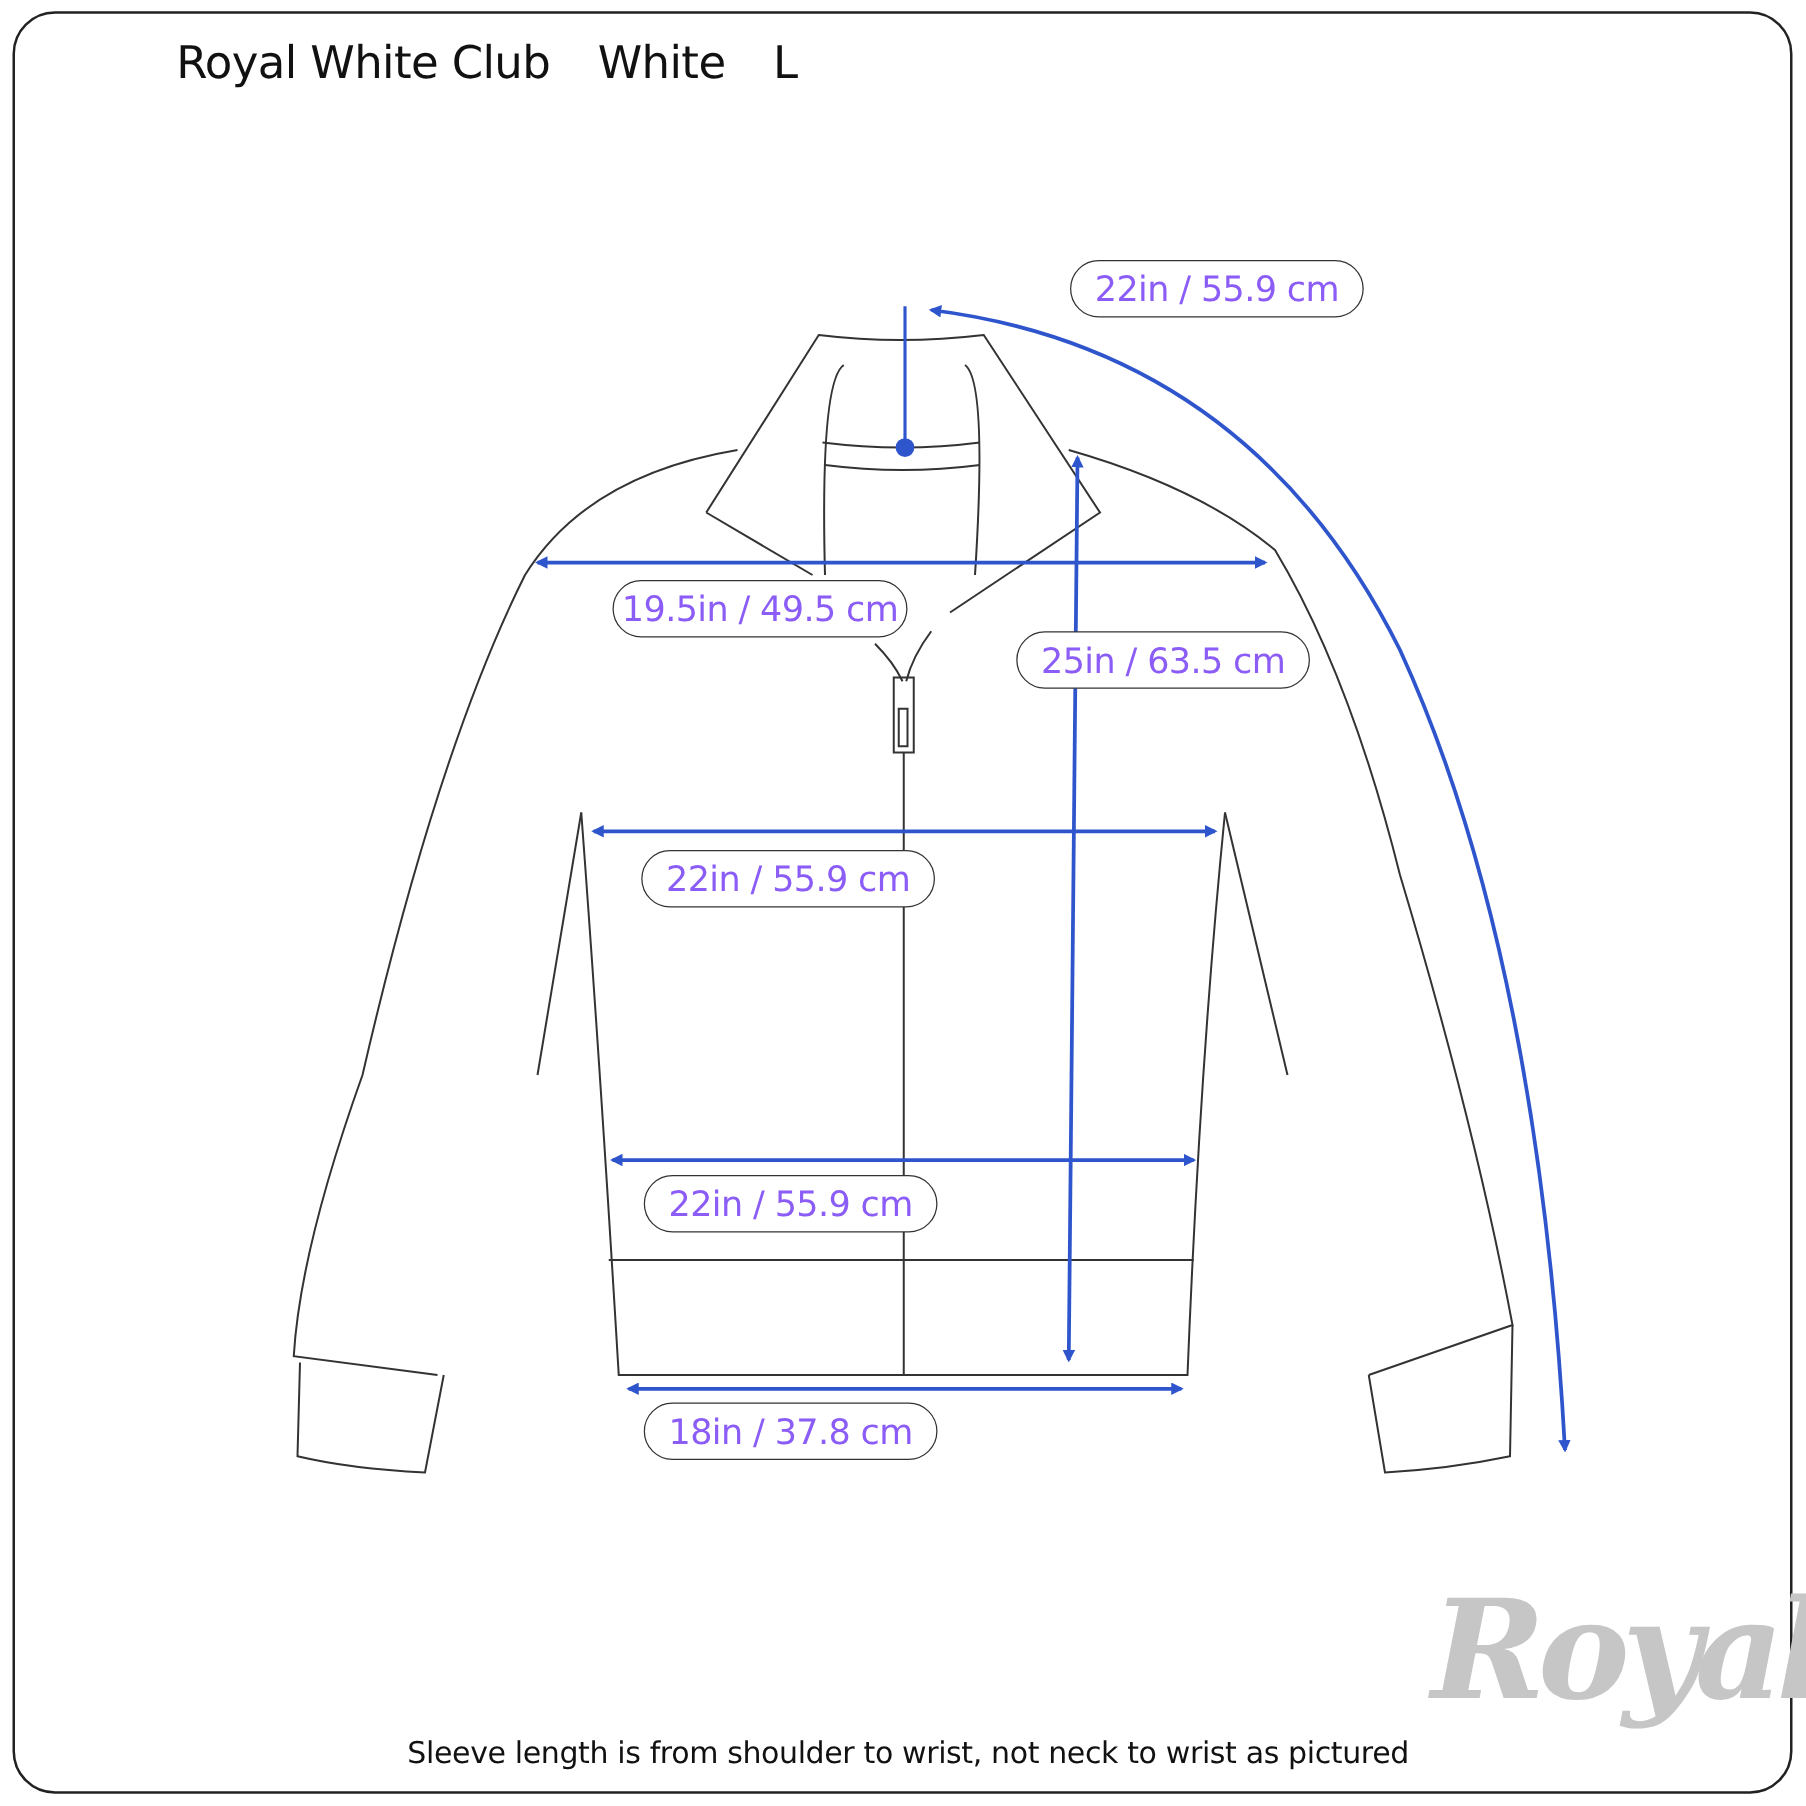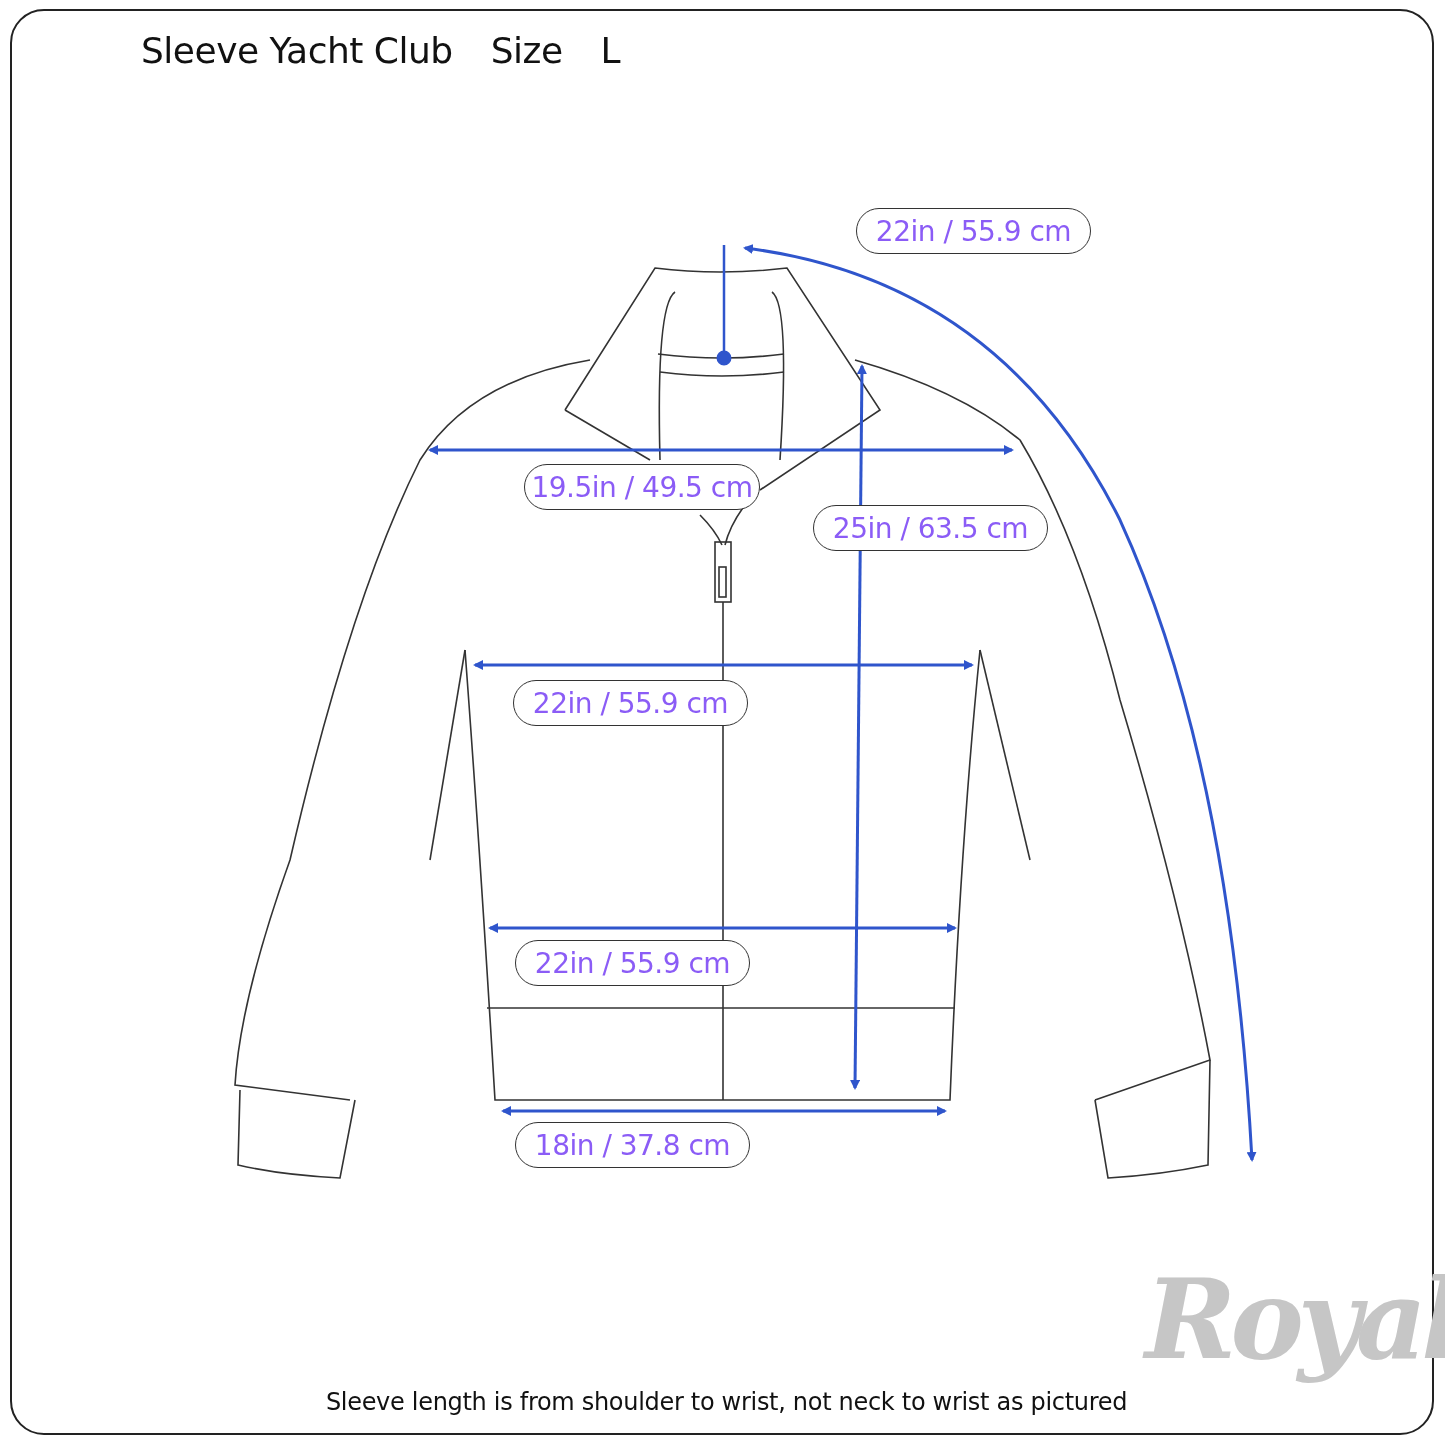--- a/index.html
+++ b/index.html
@@ -12,21 +12,21 @@
            display:flex; align-items:center; justify-content:center; font-size:28px; color:#8b5cf6; white-space:nowrap; letter-spacing:-0.5px; }
   .note { position:absolute; left:0; width:1453px; top:1388px; text-align:center; font-size:24px; color:#111; letter-spacing:-0.3px; }
   .logo { position:absolute; left:1145px; top:1255px; font-family:"DejaVu Serif", serif; font-style:italic; font-weight:bold; font-size:110px; color:#c6c6c6; letter-spacing:-6px; }
   .logo .dot { color:#a9c9ee; }
 </style>
 </head>
 <body>
 
 <div class="frame"></div>
 
-<div class="title"><span>Sleeve Yacht Club</span><span>Size</span><span>L</span></div>
+<div class="title"><span>Royal White Club</span><span>White</span><span>L</span></div>
 
 <svg class="diagram" width="1445" height="1445" viewBox="0 0 1445 1445">
   <defs>
     <marker id="ah" markerWidth="10" markerHeight="10" refX="8" refY="5" orient="auto-start-reverse" markerUnits="userSpaceOnUse" viewBox="0 0 10 10">
       <path d="M0,0 L10,5 L0,10 z" fill="#2f55cc"></path>
     </marker>
   </defs>
 
   <g fill="none" stroke="#333" stroke-width="1.6">
 
@@ -62,21 +62,21 @@
     <path d="M745,248 Q1000,280 1120,520 Q1230,760 1252,1160" marker-start="url(#ah)" marker-end="url(#ah)"></path>
     <path d="M430,450 L1012,450" marker-start="url(#ah)" marker-end="url(#ah)"></path>
     <path d="M862,366 L855,1088" marker-start="url(#ah)" marker-end="url(#ah)"></path>
     <path d="M475,665 L972,665" marker-start="url(#ah)" marker-end="url(#ah)"></path>
     <path d="M490,928 L955,928" marker-start="url(#ah)" marker-end="url(#ah)"></path>
     <path d="M503,1111 L945,1111" marker-start="url(#ah)" marker-end="url(#ah)"></path>
   </g>
 </svg>
 
 <div class="label" style="left:856px; top:208px; width:235px;">22in / 55.9 cm</div>
-<div class="label" style="left:524px; top:464px; width:236px;">19.5in / 49.5 cm</div>
+<div class="label" style="left:490px; top:464px; width:236px;">19.5in / 49.5 cm</div>
 <div class="label" style="left:813px; top:505px; width:235px;text-align:right;">25in / 63.5 cm</div>
 <div class="label" style="left:513px; top:680px; width:235px;">22in / 55.9 cm</div>
 <div class="label" style="left:515px; top:940px; width:235px;">22in / 55.9 cm</div>
 <div class="label" style="left:515px; top:1122px; width:235px;">18in / 37.8 cm</div>
 
 <div class="logo"><span>Royal</span><span class="dot">.</span><span>ly</span></div>
 
 <div class="note">Sleeve length is from shoulder to wrist, not neck to wrist as pictured</div>
 
 </body></html>

